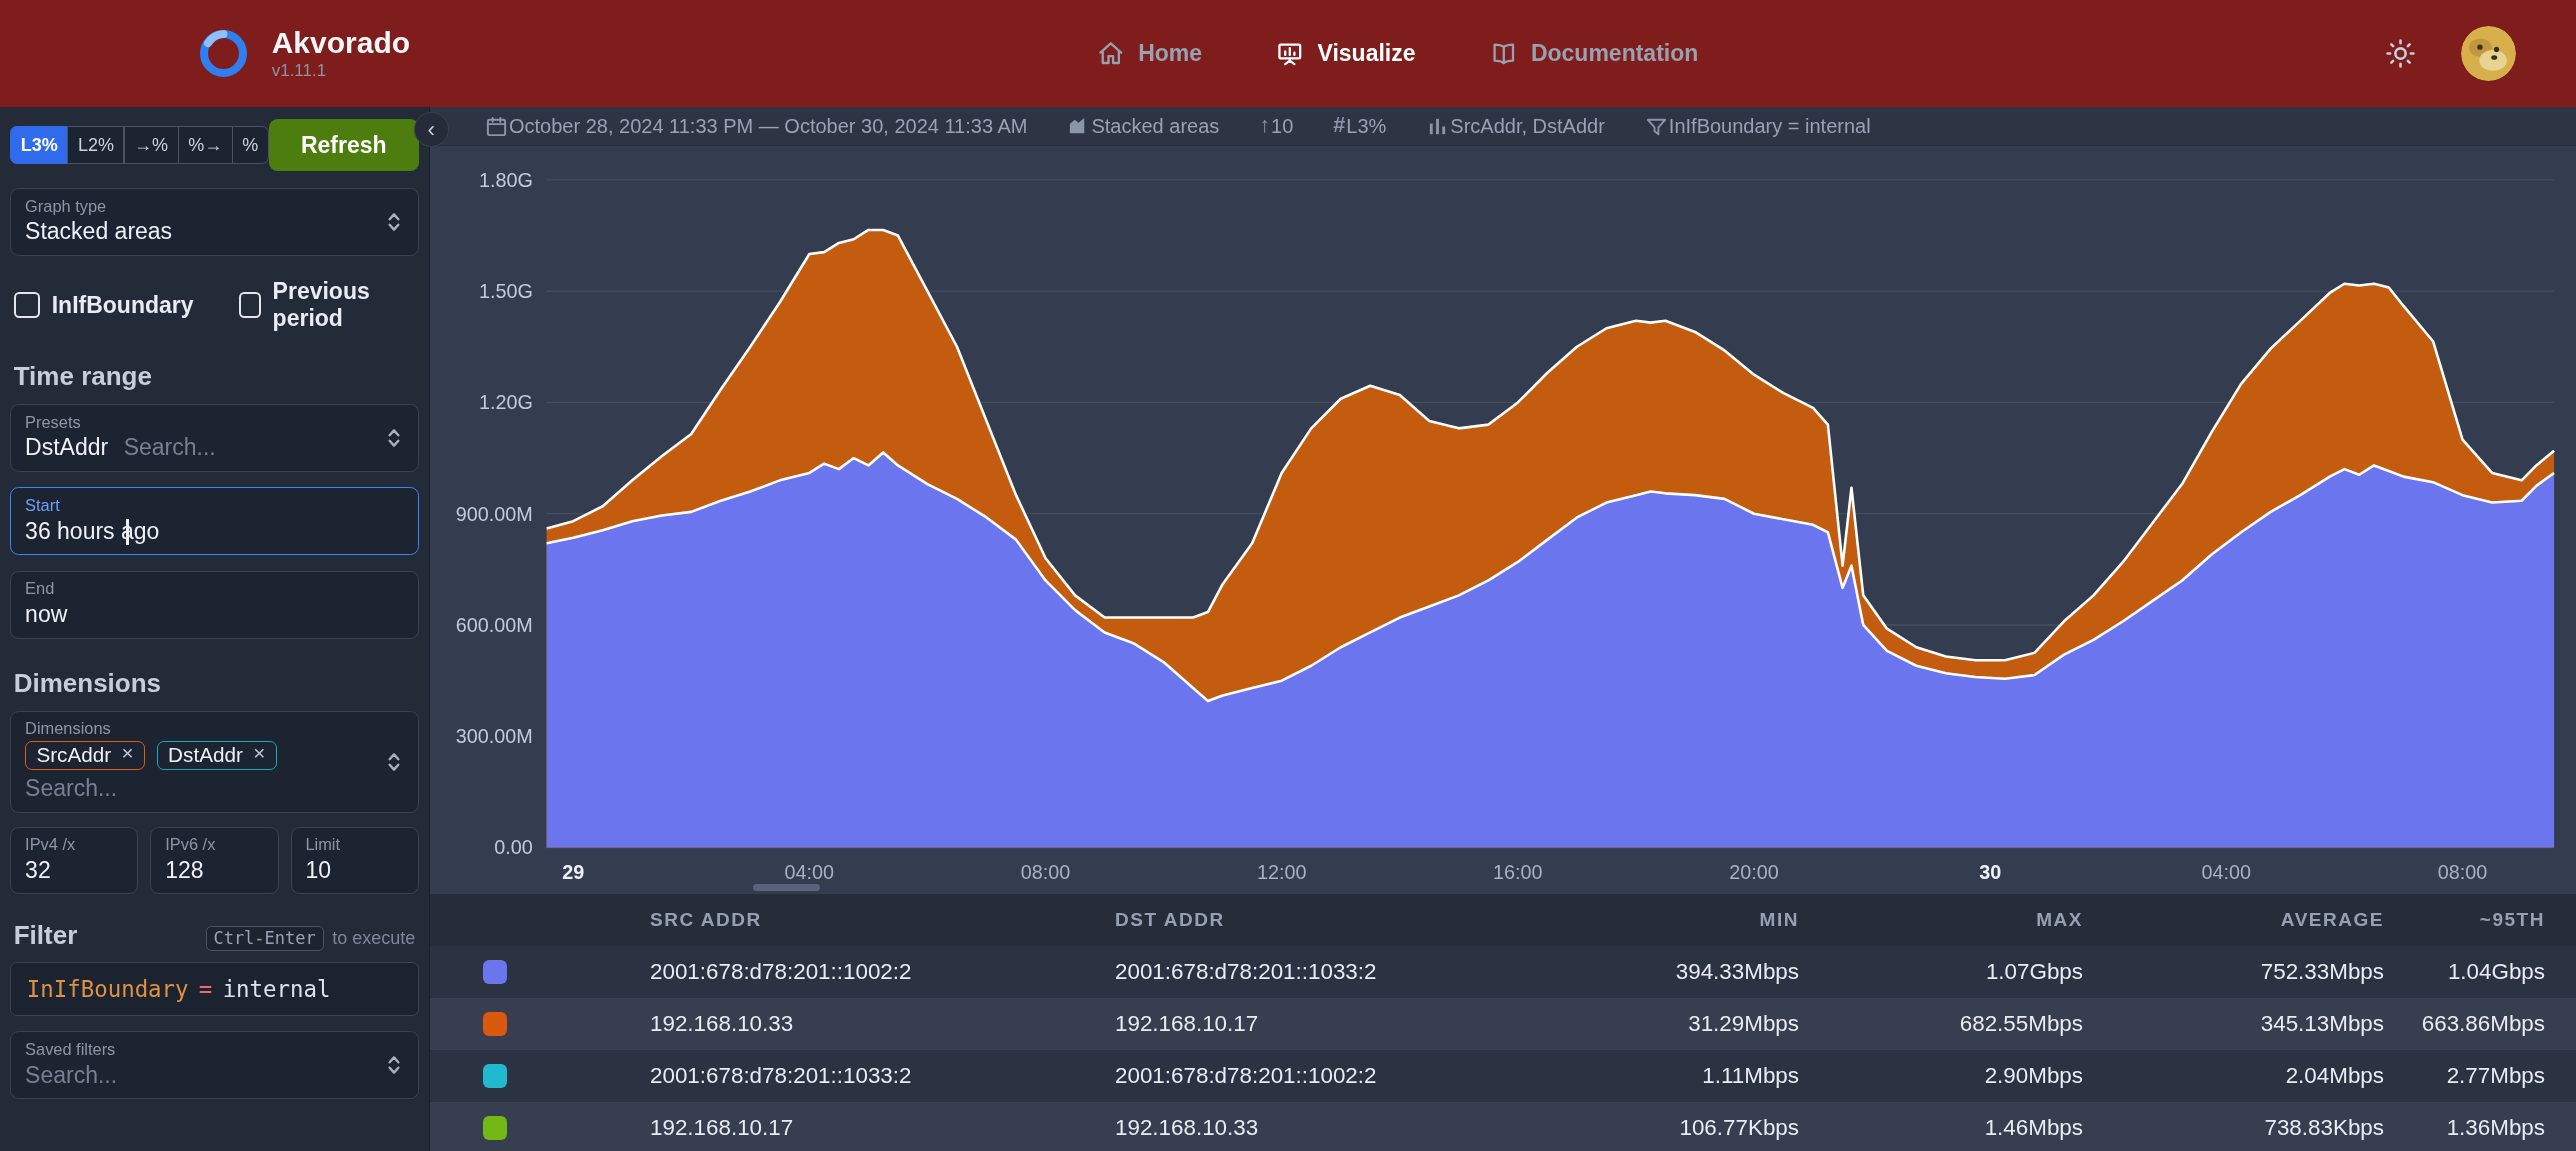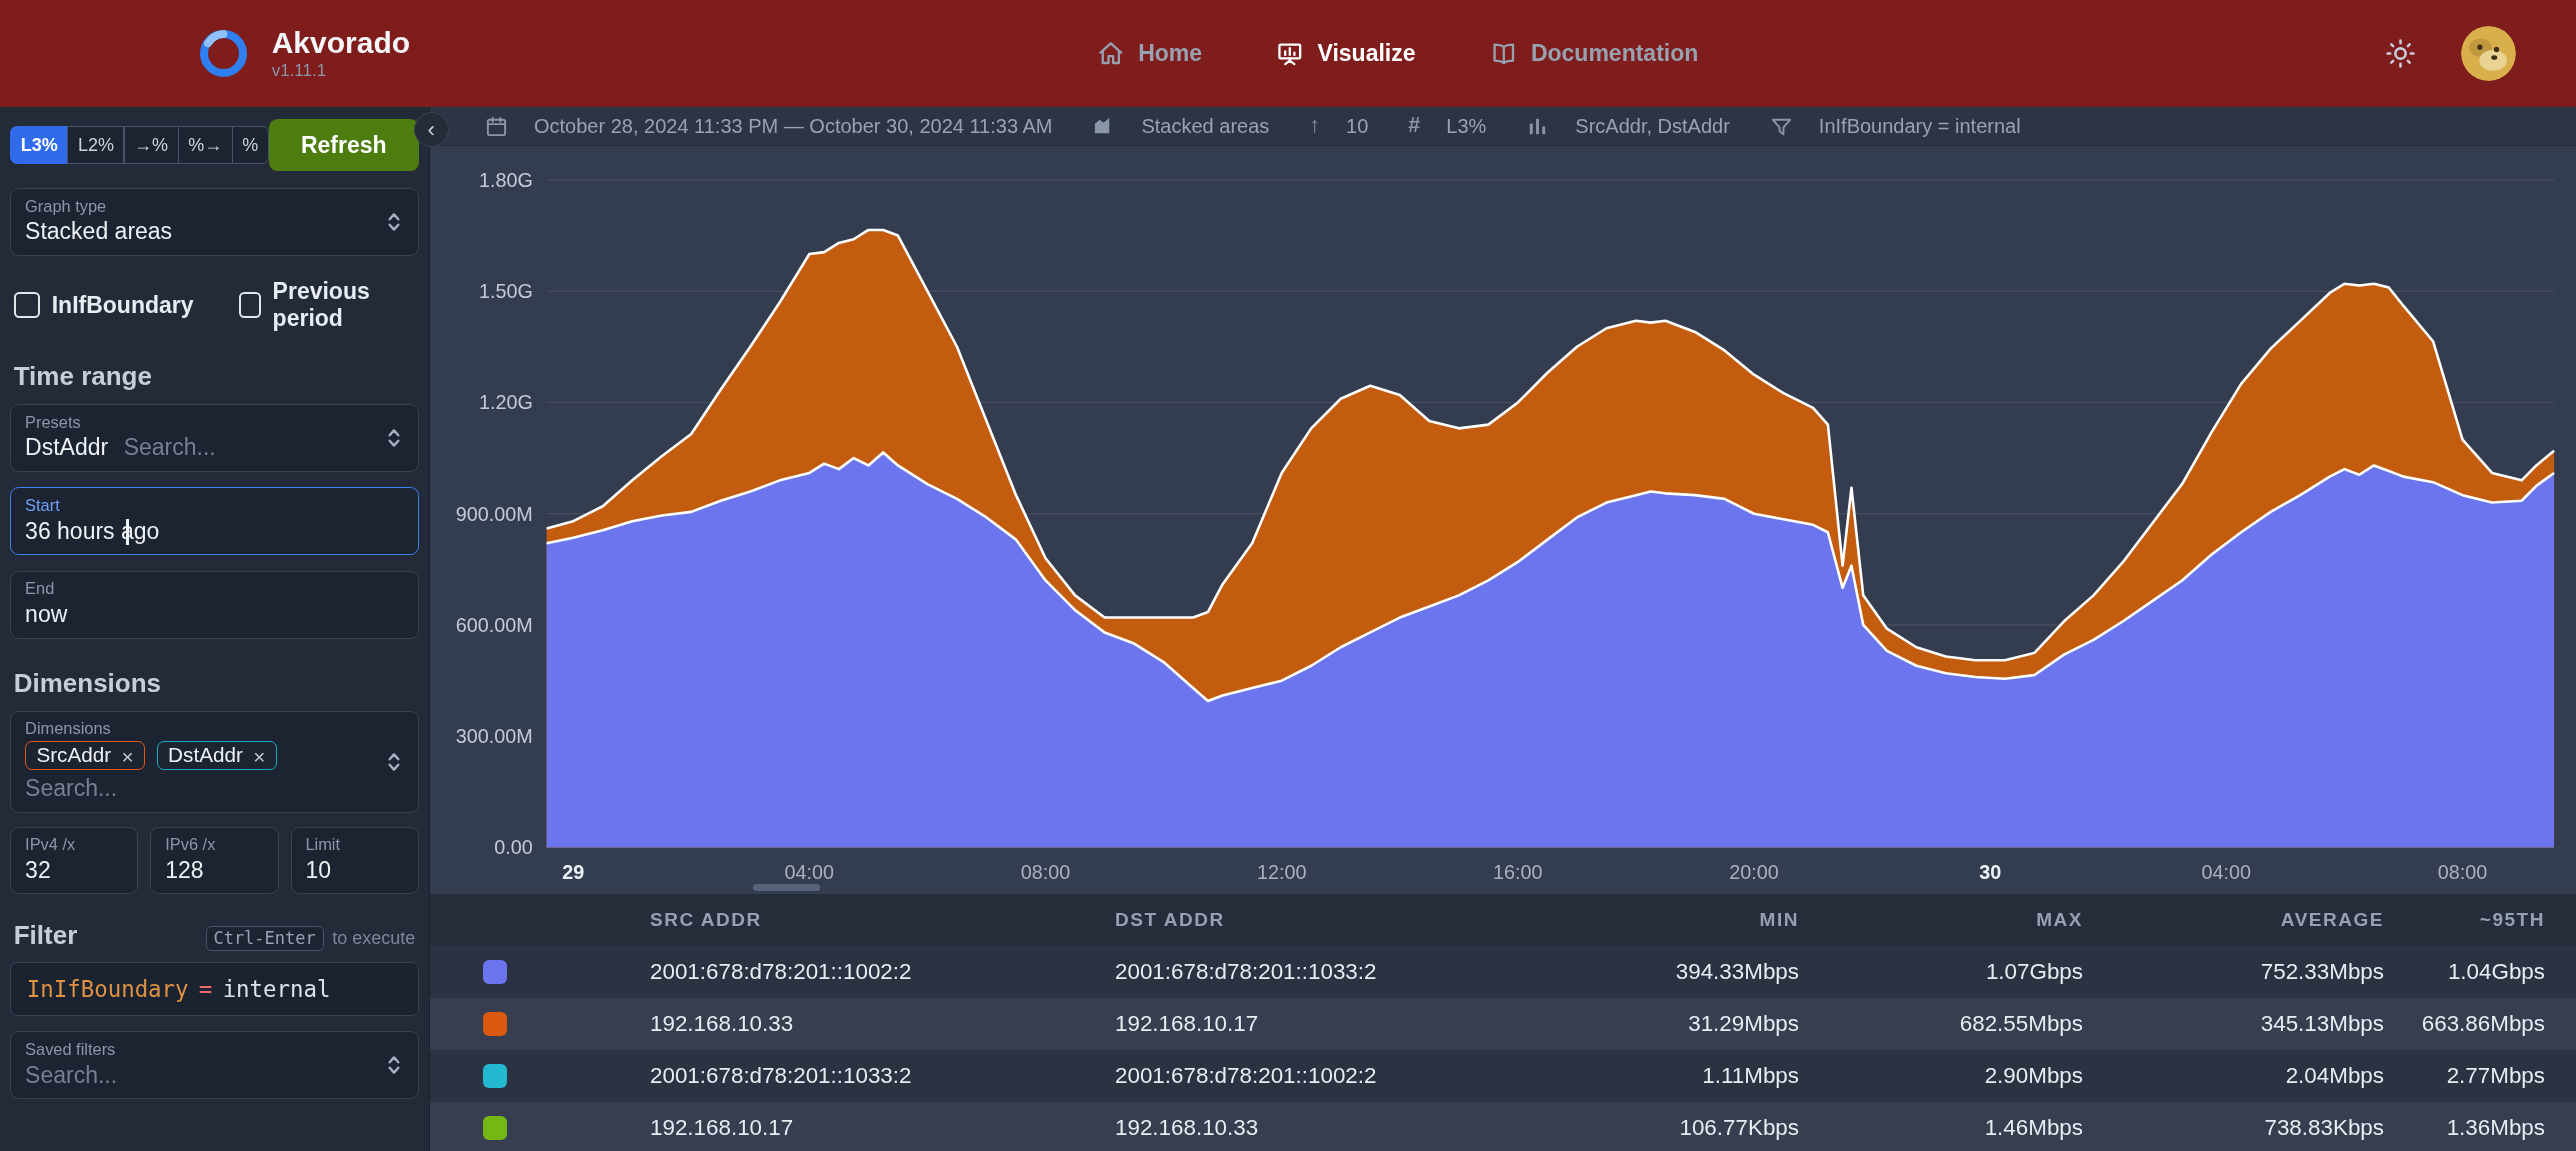--- a/index.html
+++ b/index.html
@@ -52,42 +52,42 @@
   .cb-label{display:flex;align-items:center;gap:12px;font-size:23px;font-weight:600;color:#e8ecf3;}
   .cb{width:26px;height:26px;border:2.6px solid #e2e6ec;border-radius:5.2px;box-sizing:border-box;
       background:transparent;display:inline-block;}
 
   .section-heading{font-size:26px;font-weight:700;color:#c6cedb;margin:29px 3.4px 12px;}
 
   .inline-placeholder{color:#768093;font-weight:400;margin-left:15.5px;}
   .placeholder{color:#768093;}
 
   .tags-row{display:flex;align-items:center;margin:1.7px 0 5.2px;}
-  .tag{display:inline-flex;align-items:flex-end;gap:10.3px;border:1.7px solid #999;border-radius:6.9px;
+  .tag{display:inline-flex;align-items:flex-start;gap:10.3px;border:1.7px solid #999;border-radius:6.9px;
        padding:1.7px 10.3px;font-size:20.7px;color:#eef1f6;margin-right:12px;}
   .tag-x{color:#c2c9d6;font-size:20.7px;line-height:1;}
 
   .triple-row{display:flex;gap:12px;margin-top:13.8px;justify-content:center;}
   .triple-row .field{flex:1;}
 
   .filter-head{display:flex;justify-content:space-between;align-items:baseline;margin:26px 3.4px 0;}
   .filter-head .section-heading{margin:0;}
   .filter-hint{font-size:18px;color:#7e8799;display:flex;align-items:center;gap:8.6px;}
   kbd{border:0.9px solid #4a5366;border-radius:5.2px;padding:1.7px 6.9px;background:#1d2431;
       font-family:"DejaVu Sans Mono",monospace;font-size:17px;color:#9aa3b5;}
   .filter-editor{background:#1b2230;border:0.9px solid #3a4354;border-radius:6.9px;padding:13px 15.5px;
                  font-family:"DejaVu Sans Mono",monospace;font-size:22.4px;margin-top:10.3px;}
   .f-field{color:#e09142;} .f-op{color:#ef6a6a;margin:0 10.3px;} .f-val{color:#dde3ec;}
 
   .caret{position:absolute;left:115px;bottom:9.5px;width:2.6px;height:26px;background:#eef1f6;}
 
   
   .meta-bar{height:38px;background:#2d3545;border-bottom:0.9px solid #262d3a;display:flex;
             align-items:center;gap:40px;padding-left:55px;color:#98a2b4;font-size:20px;}
-  .meta-item{display:flex;align-items:center;gap:26px;white-space:nowrap;}
+  .meta-item{display:flex;align-items:center;gap:1px;white-space:nowrap;}
   .meta-item svg{width:23px;height:23px;}
   .glyph-icon{font-size:21.5px;color:#8b95a8;font-weight:700;line-height:1;}
 
   .collapse-btn{position:absolute;left:-16.4px;top:5.2px;width:33px;height:33px;border-radius:50%;
                 background:#242b39;border:0.9px solid #3a4150;color:#cbd3df;font-size:22.4px;
                 display:flex;align-items:center;justify-content:center;z-index:6;}
 
   
   .chart-wrap{height:736px;}
   .hscroll{height:12px;position:relative;}

